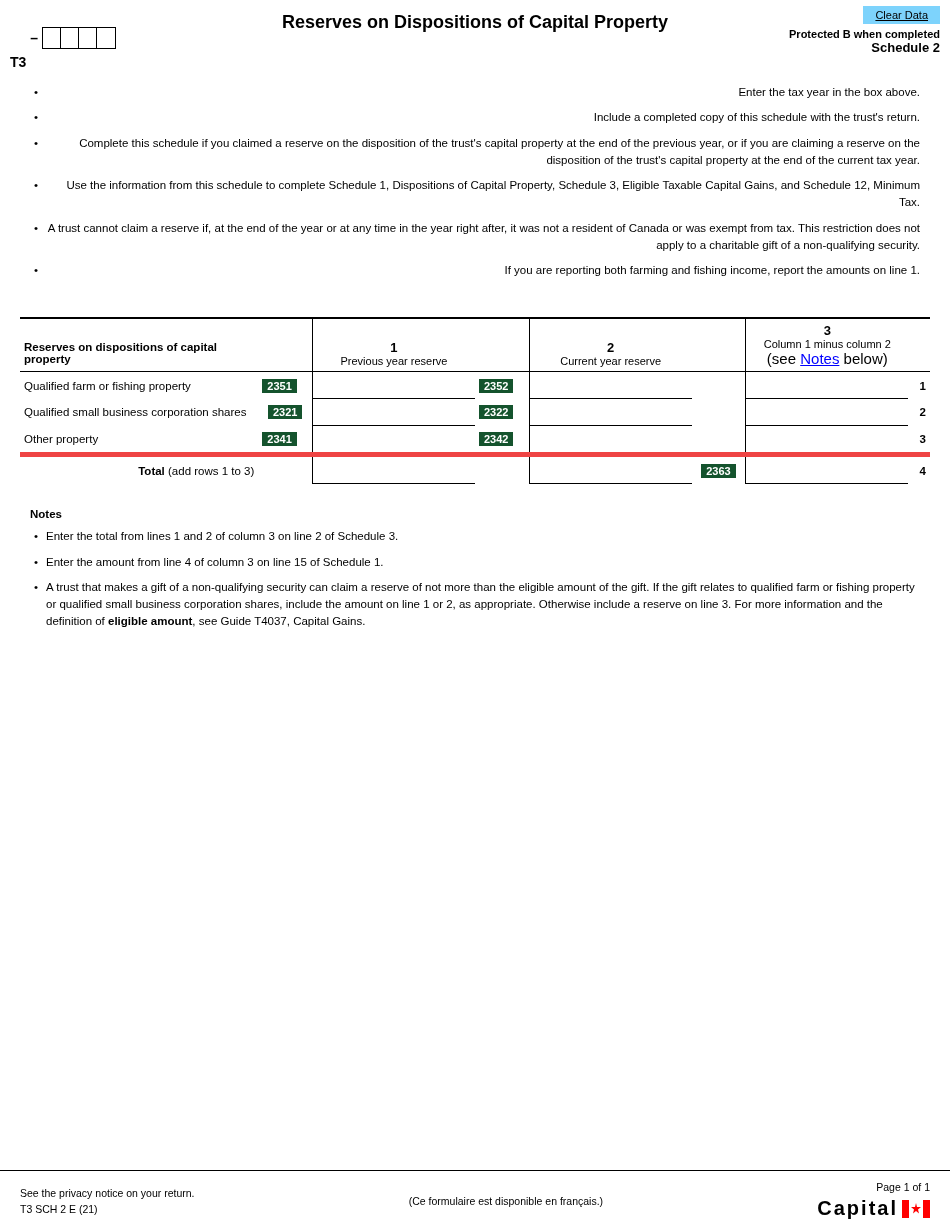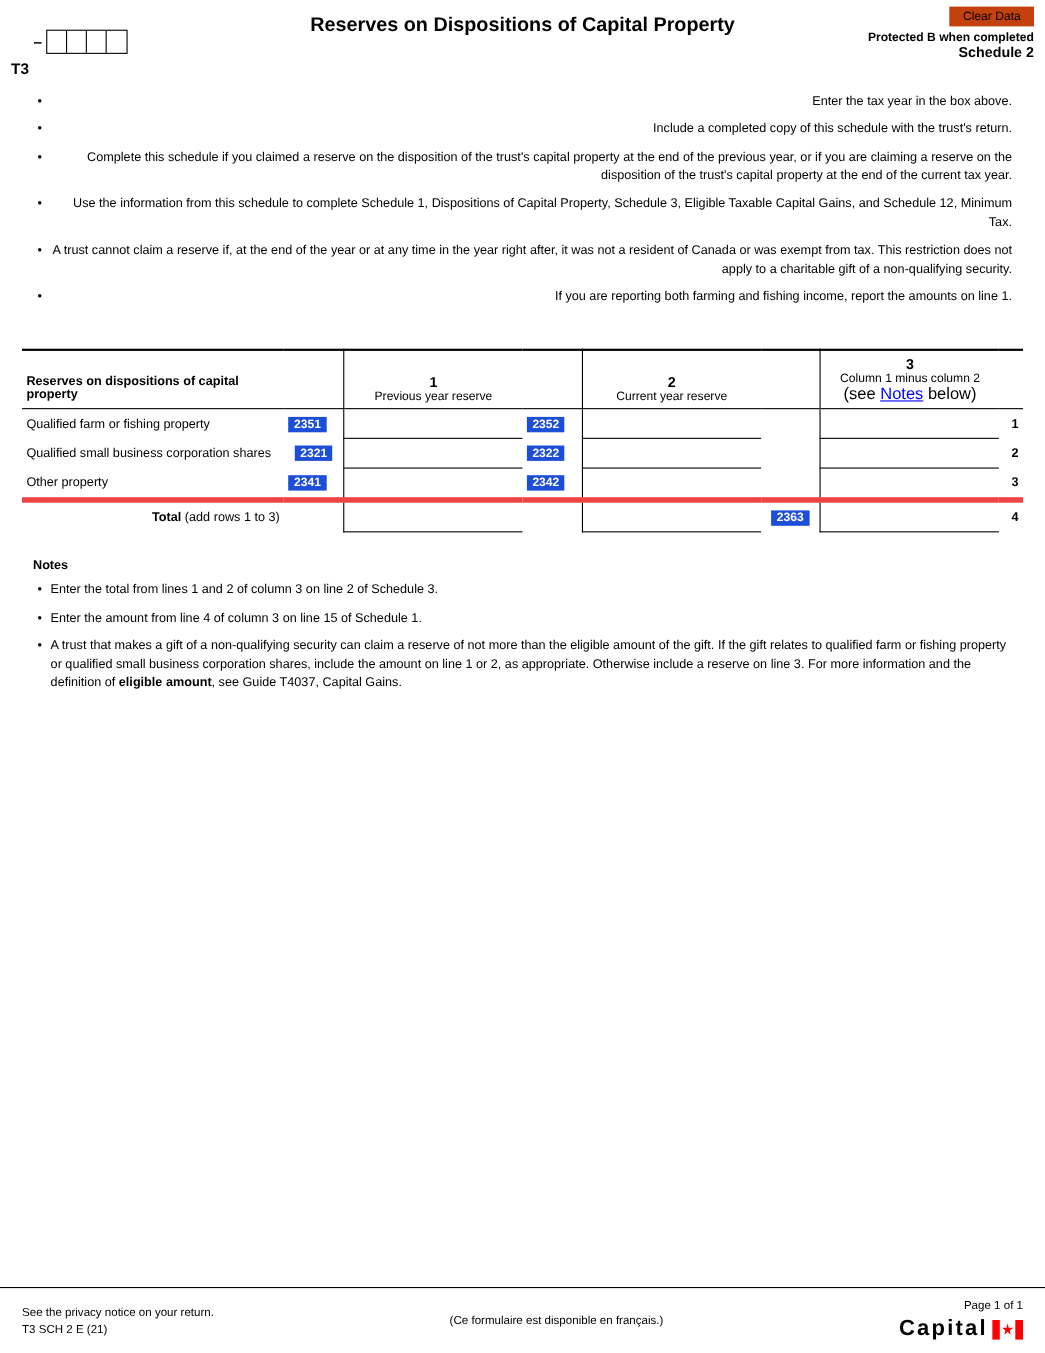--- a/index.html
+++ b/index.html
@@ -45,29 +45,30 @@
     .t3-cell:last-child {
       border-right: none;
     }
 
     .top-right {
       text-align: right;
       font-size: 11px;
     }
 
     .clear-data-btn {
-      background: #c2410c;
+      background: #7dd3fc;
       color: #000;
       border: none;
       padding: 3px 12px;
       font-size: 11px;
       cursor: pointer;
       display: block;
       margin-bottom: 4px;
       margin-left: auto;
+      text-decoration: underline;
     }
 
     .instructions {
       padding: 10px 30px 10px 30px;
       font-size: 11.5px;
       line-height: 1.5;
     }
 
     .instructions ul {
       list-style: none;
@@ -86,21 +87,21 @@
       position: absolute;
       left: 4px;
     }
 
     .table-section {
       padding: 10px 20px;
       margin-top: 10px;
     }
 
     .code-badge {
-      background: #1d4ed8;
+      background: #14532d;
       color: #fff;
       font-size: 11px;
       font-weight: bold;
       padding: 1px 5px;
       display: inline-block;
     }
 
     .notes-section {
       padding: 14px 30px;
       font-size: 11.5px;

